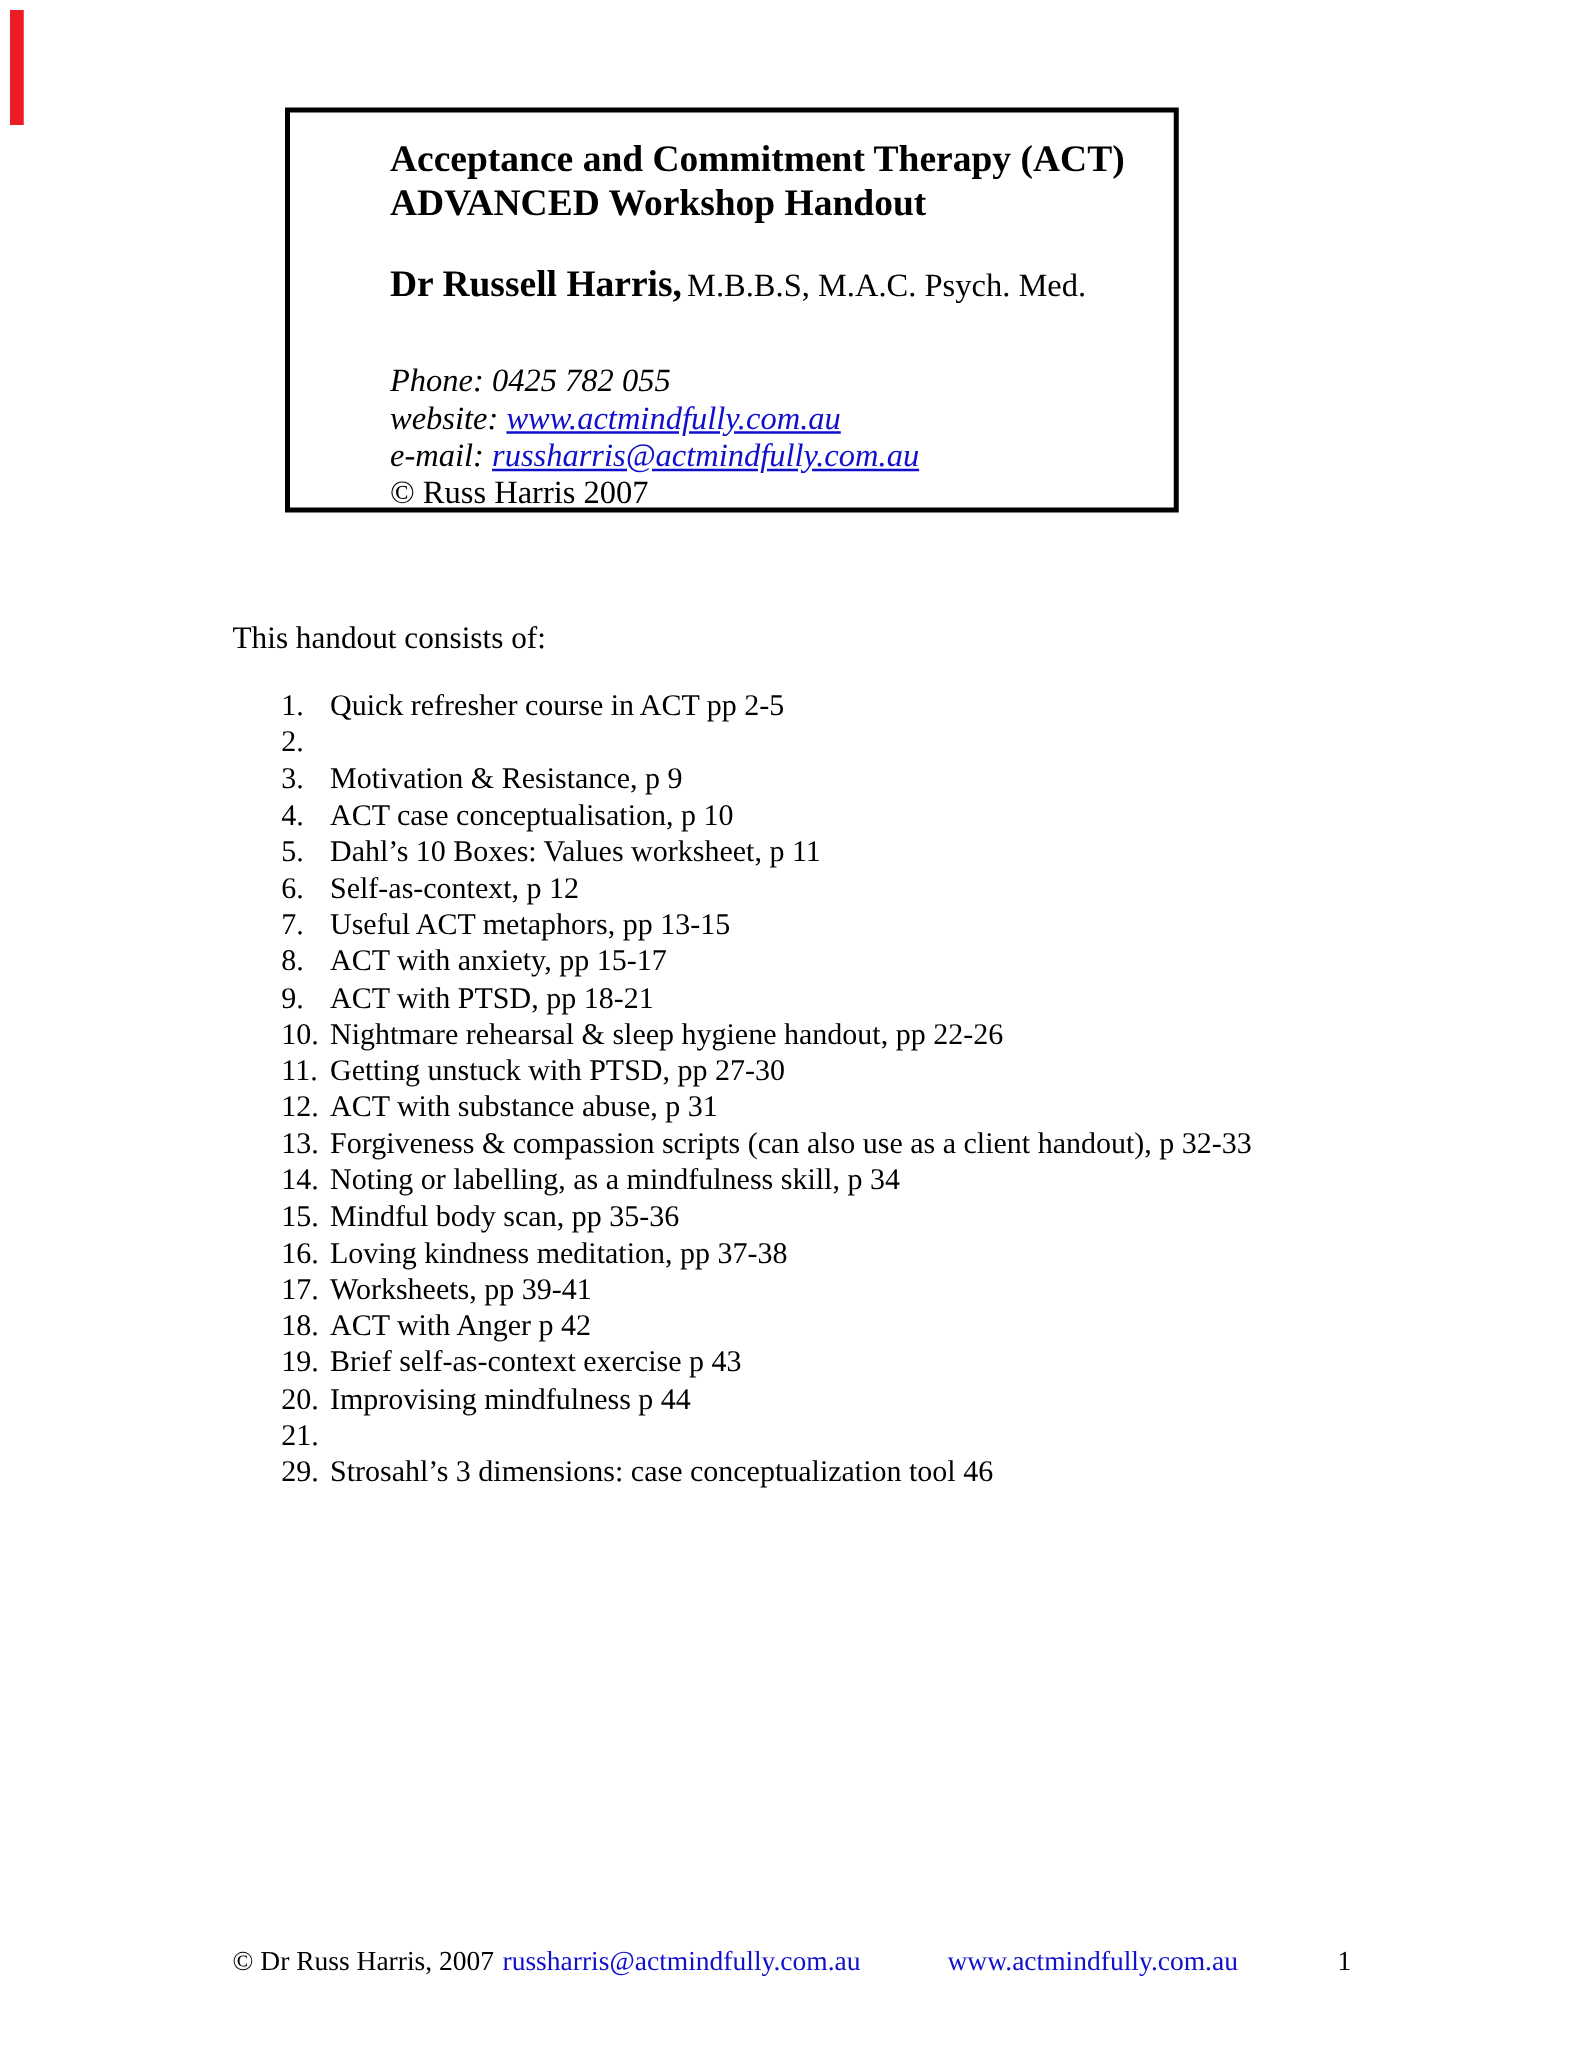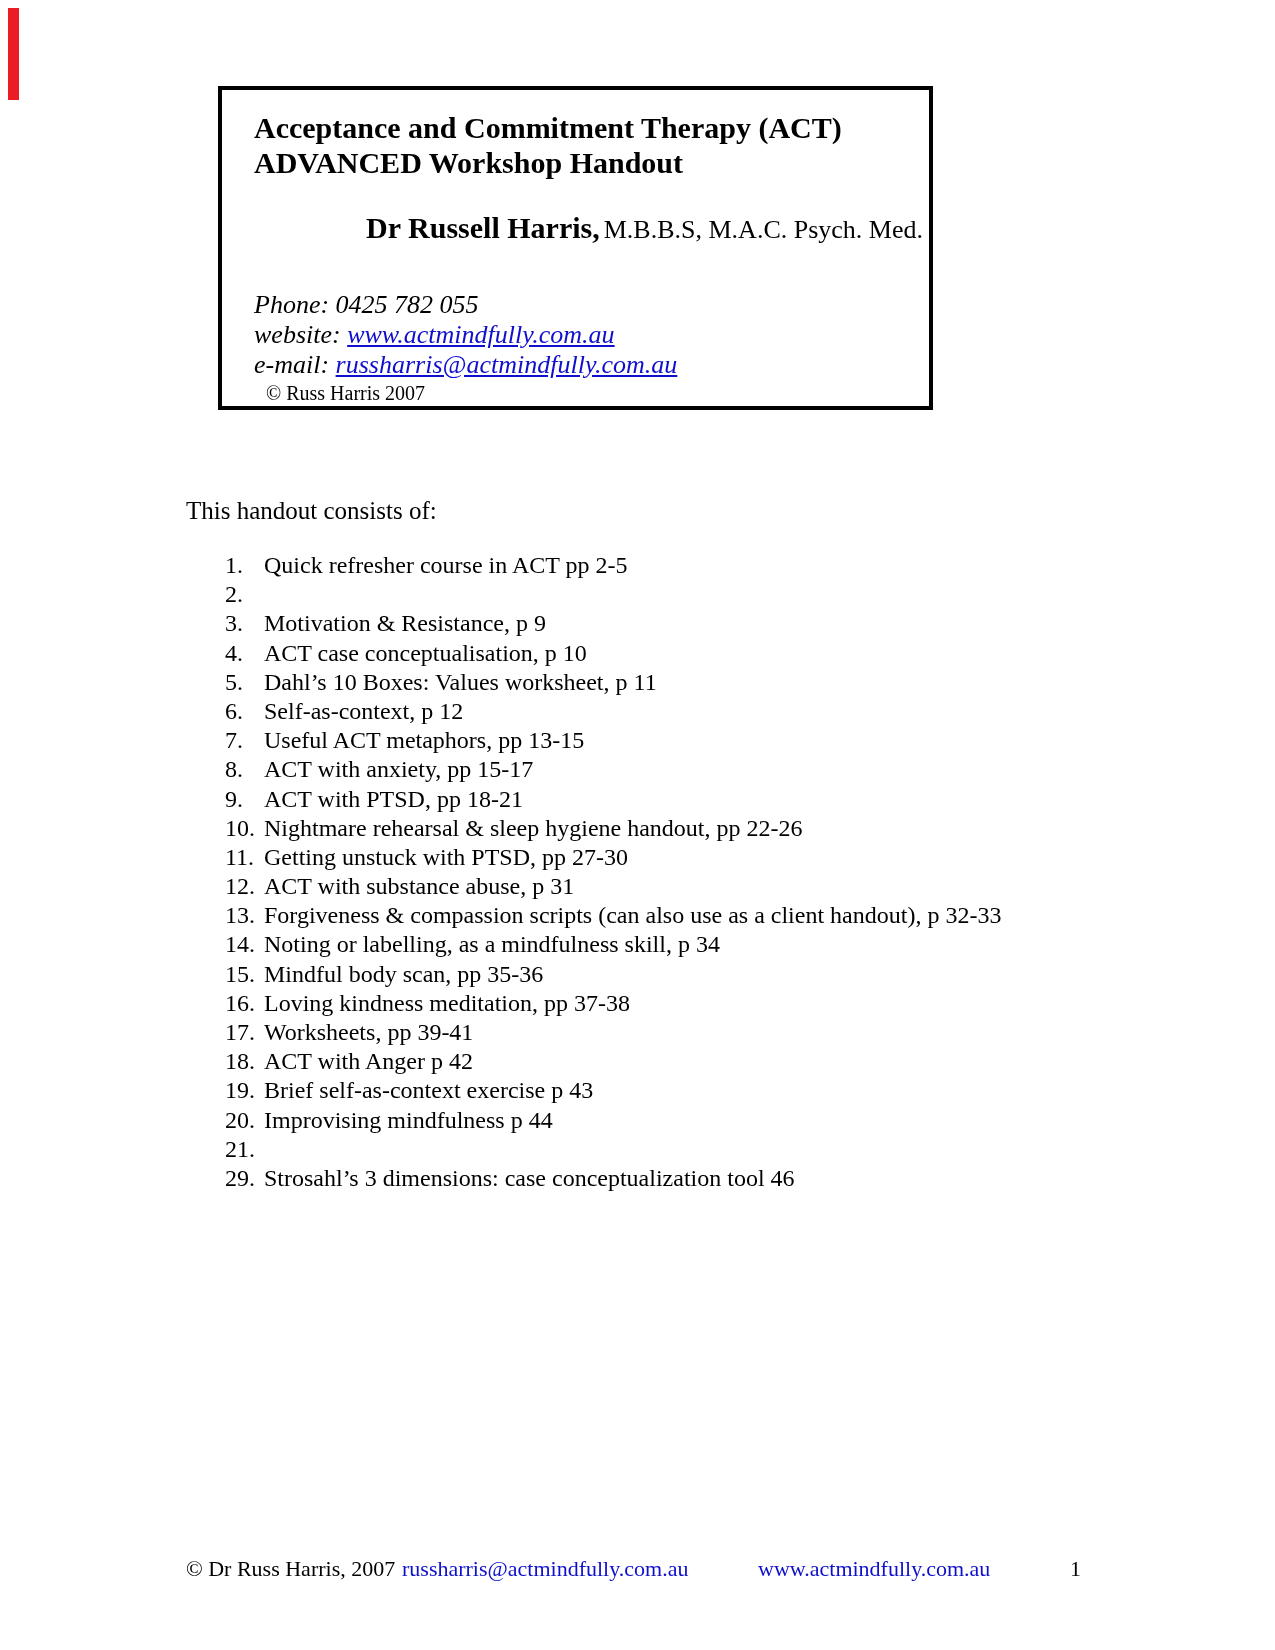--- a/index.html
+++ b/index.html
@@ -10,38 +10,38 @@
     font-family: "Liberation Serif", "DejaVu Serif", serif;
     color: #000000;
     overflow: hidden;
   }
   .red-mark {
     position: absolute; left: 8px; top: 8px;
     width: 11px; height: 92px;
     background: var(--marker_red, #ec1c24);
   }
   .header-box {
-    position: absolute; left: 218px; top: 86px;
+    position: absolute; left: 228px; top: 86px;
     width: 715px; height: 324px;
     border: 4px solid #000;
     box-sizing: border-box;
-    padding: 20px 6px 0 32px;
+    padding: 20px 6px 0 80px;
   }
   .doc-title {
     font-size: 30px; font-weight: bold; line-height: 35px;
     white-space: nowrap;
   }
   .author-line {
-    margin-top: 30px; line-height: 35px; white-space: nowrap; text-align: right;
+    margin-top: 30px; line-height: 35px; white-space: nowrap;
   }
   .author-name { font-size: 30px; font-weight: bold; }
   .author-cred { font-size: 26px; }
   .contact-block { margin-top: 40px; }
   .contact-line { font-size: 26px; line-height: 30px; white-space: nowrap; font-style: italic; }
-  .box-copyright { font-size: 20px; line-height: 27px; white-space: nowrap; margin-left: 12px; }
+  .box-copyright { font-size: 26px; line-height: 27px; white-space: nowrap; }
   a.doc-link {
     color: var(--link_blue, #0000cc);
     text-decoration: underline;
     cursor: pointer;
   }
   .toc-intro {
     position: absolute; left: 186px; top: 496px;
     font-size: 25px; line-height: 29px; white-space: nowrap;
   }
   .toc-list {

